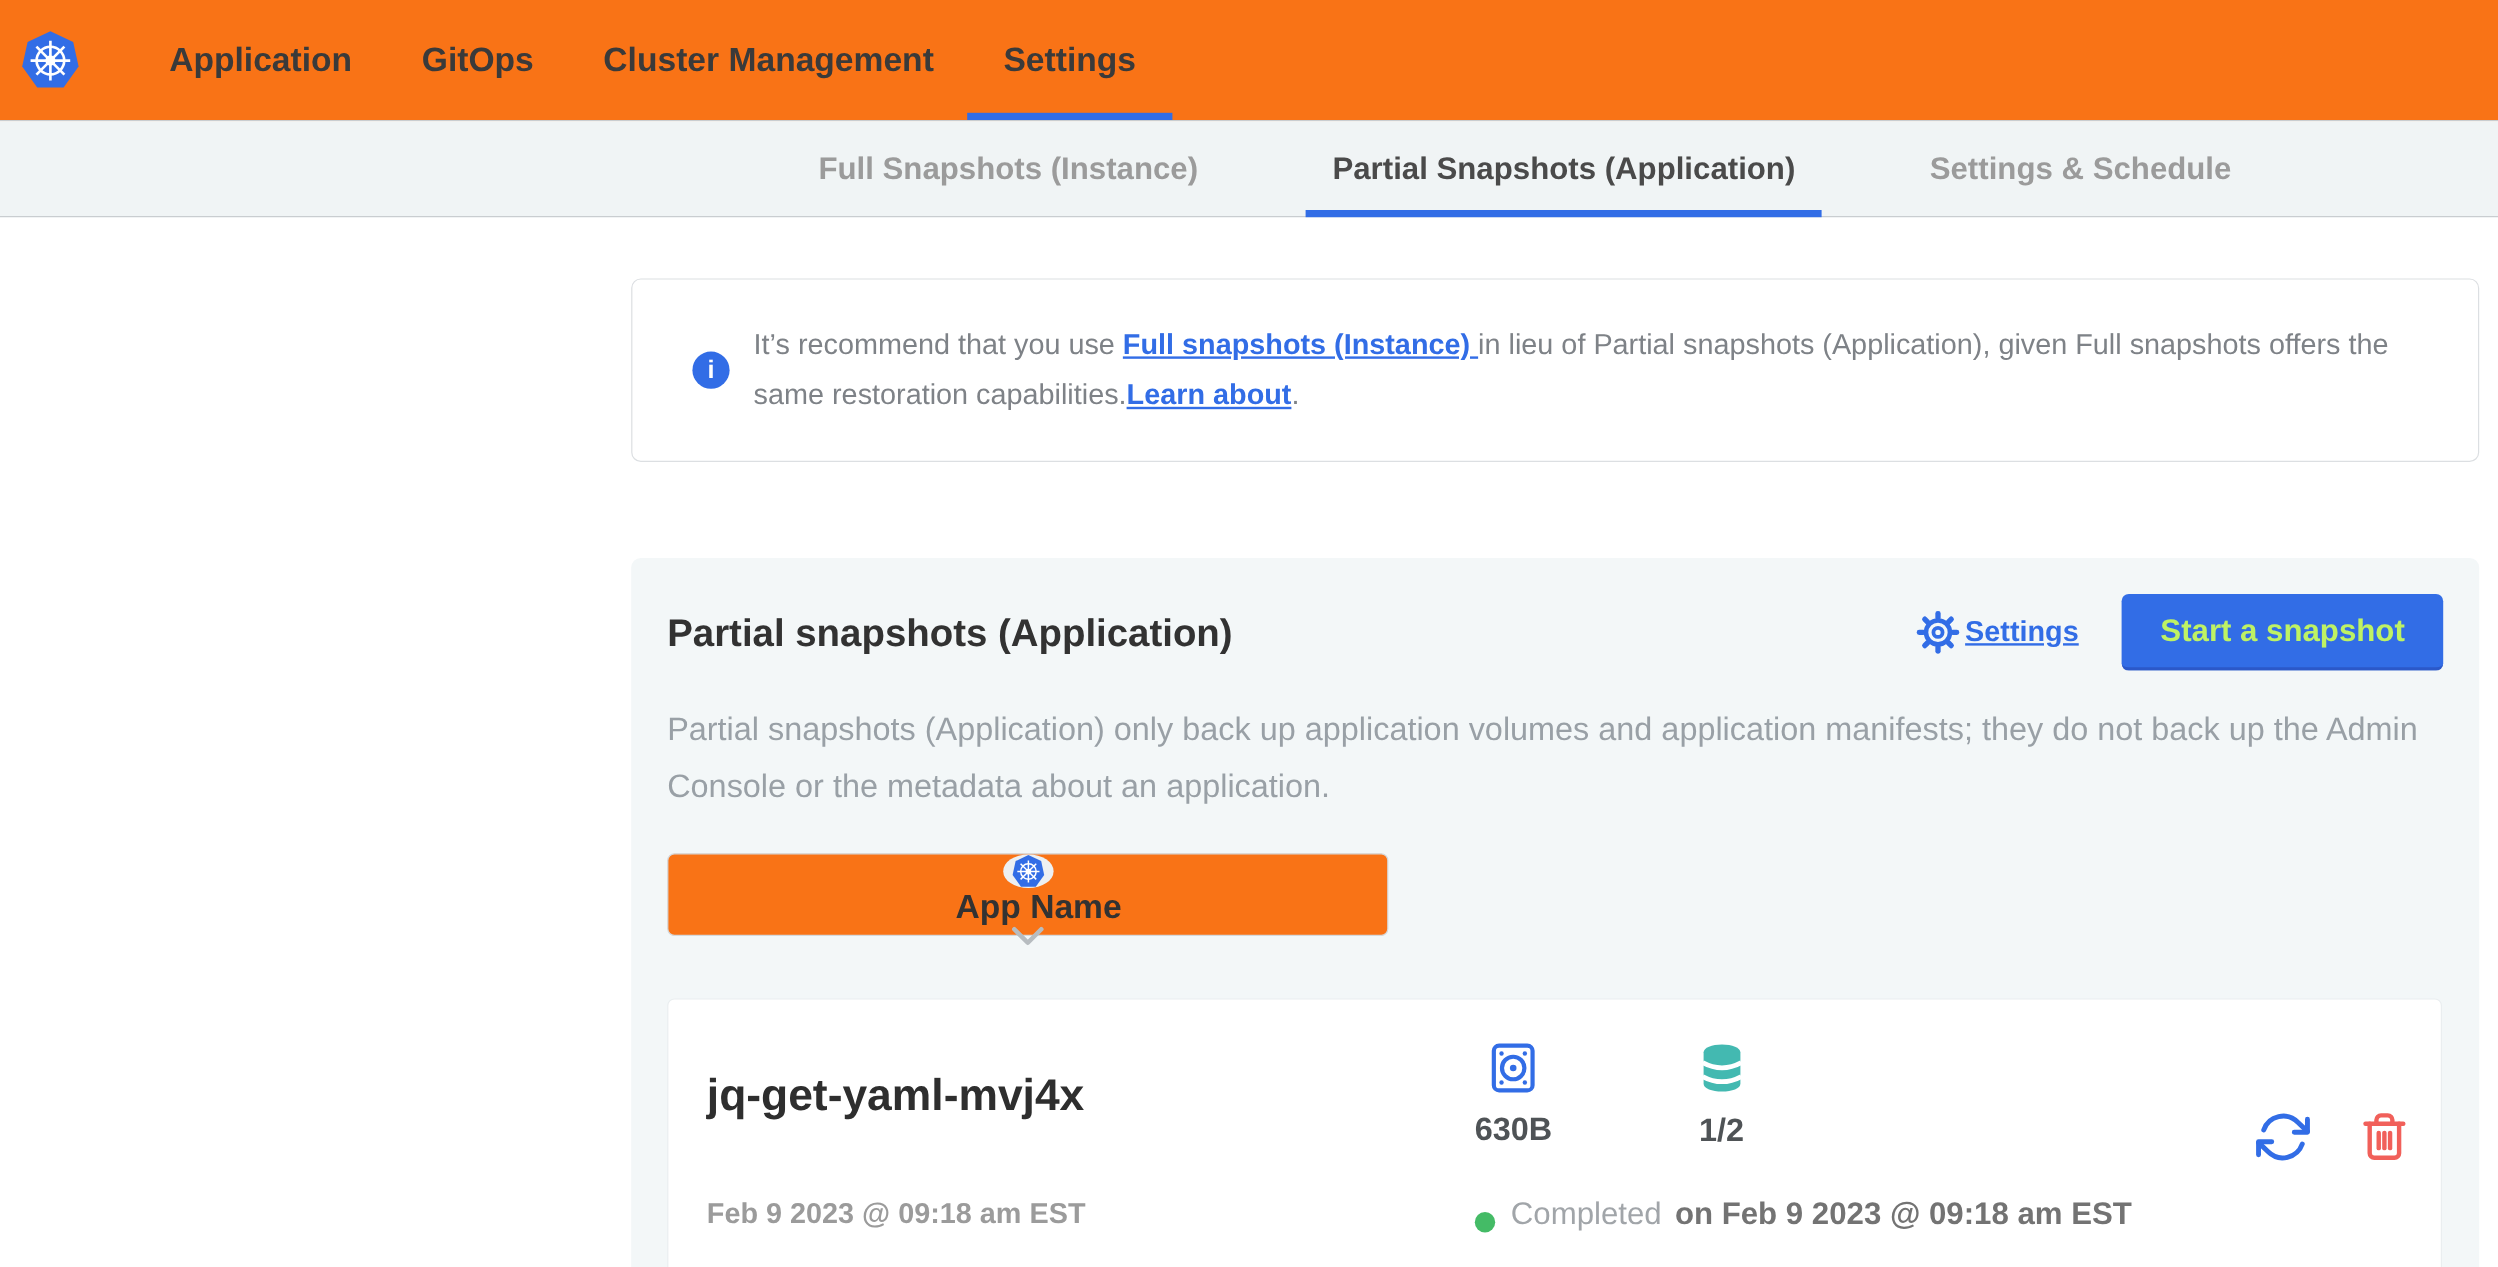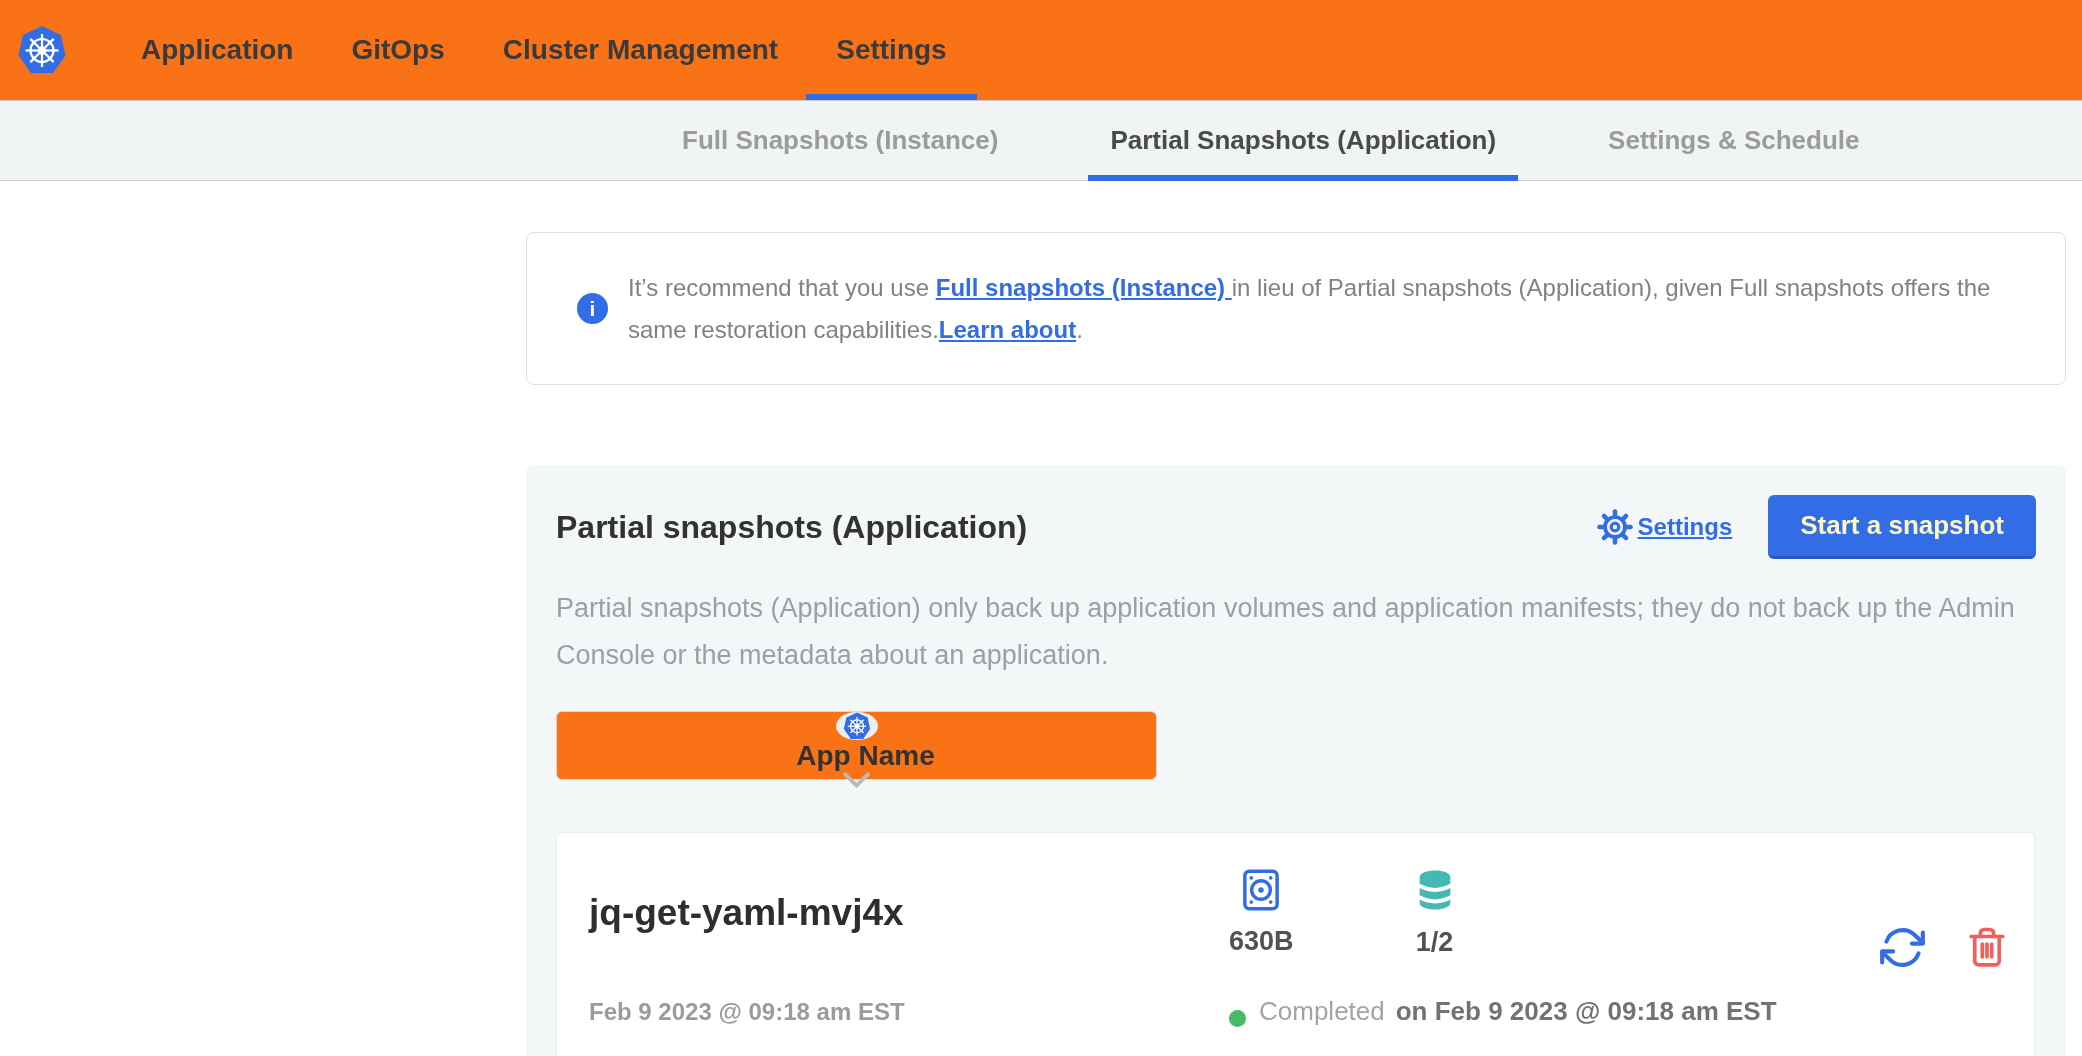--- a/index.html
+++ b/index.html
@@ -42,21 +42,21 @@
   .panel { margin-top:80px; width:1540px; min-height:570px; background:#f3f7f8;
     border-radius:8px; padding:30px 30px 28px 30px; }
   .panel-header { display:flex; align-items:center; }
   .panel-title { font-size:32px; font-weight:700; color:#323232; flex:1; }
   .settings-link { display:flex; align-items:center; gap:4px; cursor:pointer;
     text-decoration:none; }
   .settings-link .label { color:#326de6; font-size:24px; font-weight:700;
     text-decoration:underline; }
   .gear-svg { width:38px; height:38px; }
   .start-btn { margin-left:36px; height:64px; padding:0 32px; background:#326de6;
-    border:0; border-bottom:3px solid #2b58c9; border-radius:6px; color:#fef9c3;
+    border:0; border-bottom:3px solid #2b58c9; border-radius:6px; color:#bef264;
     font-family:"Liberation Sans", sans-serif; font-size:26px; font-weight:700; cursor:pointer; }
 
   .panel-desc { margin-top:26px; font-size:27px; line-height:47px; color:#99a0a6;
     max-width:1482px; }
 
   
   .app-select { margin-top:32px; width:601px; height:69px; background:#f97316;
     border:1px solid #d5d9dc; border-radius:6px; display:flex; align-items:center;
     padding-left:0; cursor:pointer;flex-direction:column; }
   .app-select-icon { width:42px; height:42px; border-radius:50%; background:#edf0f2;

